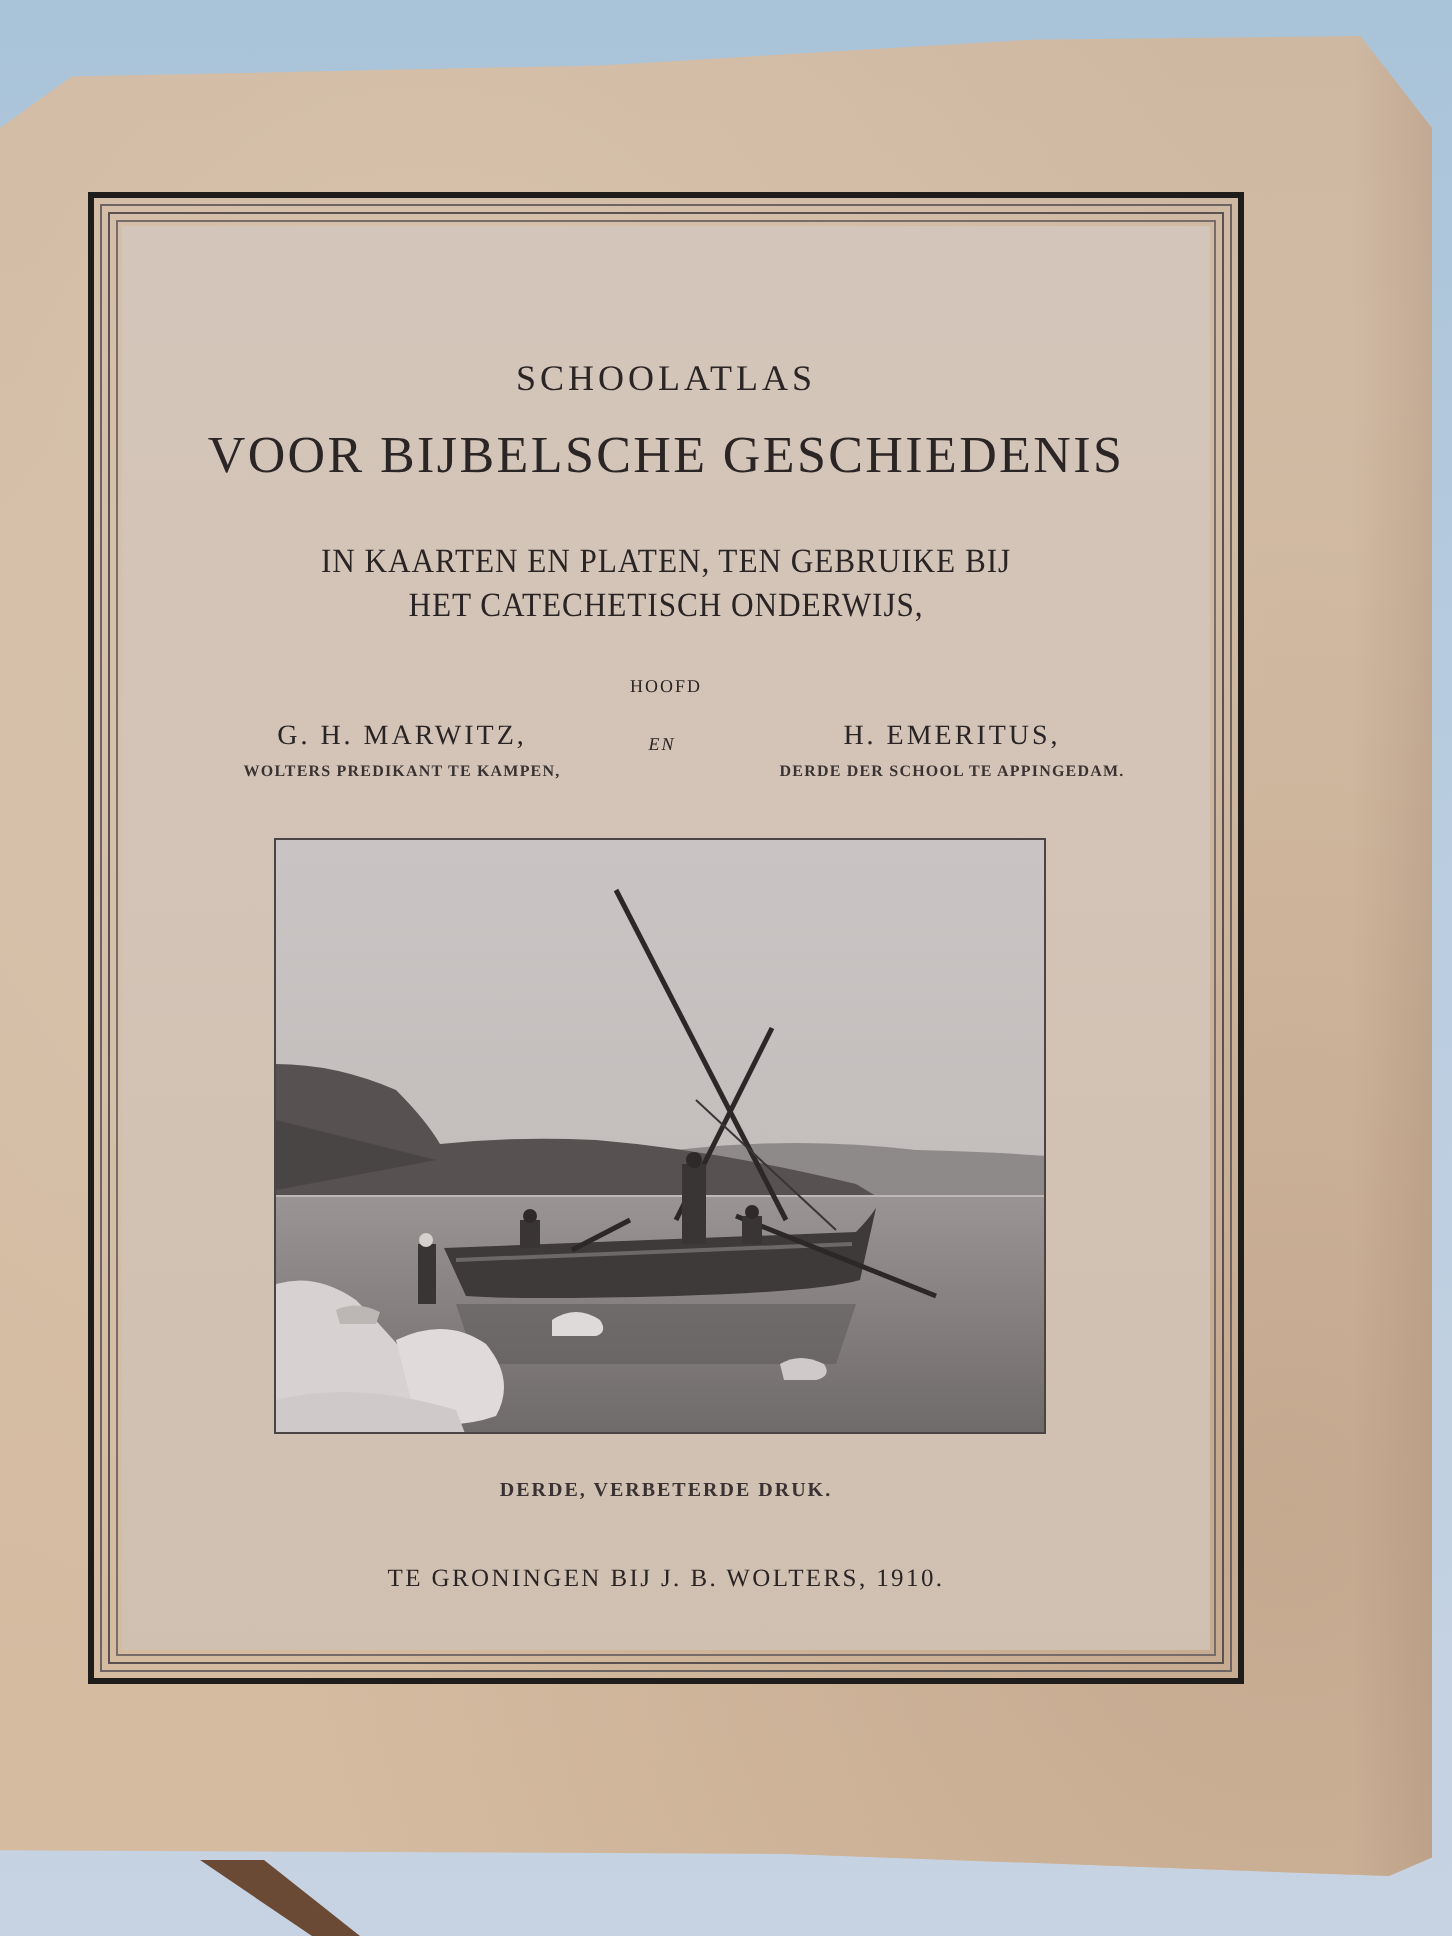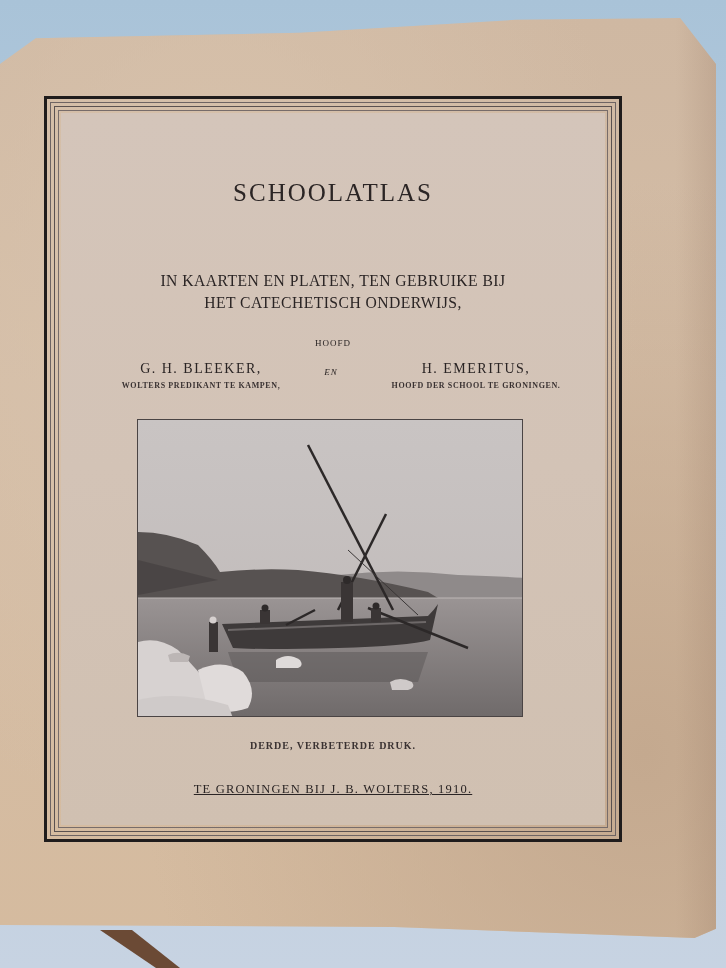--- a/index.html
+++ b/index.html
@@ -54,21 +54,21 @@
       background: #d6c4b5;
       background: linear-gradient(180deg, #d4c5ba 0%, #d3c3b6 50%, #d0c0b1 100%);
     }
     .content {
       position: absolute; left: 0; top: 0; width: 100%; height: 100%;
       color: #2a2424;
       text-align: center;
     }
     .title1 {
       position: absolute; left: 0; right: 0; top: 66px;
-      font-size: 25px; letter-spacing: 2px; color: #2b2525;
+      font-size: 18px; letter-spacing: 2px; color: #2b2525;
     }
     .title2 {
       position: absolute; left: 0; right: 0; top: 100px;
       font-size: 26px; letter-spacing: 1.2px; color: #2b2525;
     }
     .sub1 {
       position: absolute; left: 0; right: 0; top: 158px;
       font-size: 17px; letter-spacing: 0.5px; transform: scaleX(0.92);
     }
     .sub2 {
@@ -96,48 +96,49 @@
       border: 1px solid #4a4444;
       overflow: hidden;
       background: #c8c2c0;
     }
     .edition {
       position: absolute; left: 0; right: 0; top: 627px;
       font-size: 10px; letter-spacing: 1px; font-weight: bold; color: #3a3232;
     }
     .imprint {
       position: absolute; left: 0; right: 0; top: 669px;
-      font-size: 12.5px; letter-spacing: 1.2px; text-decoration: underline;
+      font-size: 12.5px; letter-spacing: 1.2px;
     }
   </style>
 </head>
 <body>
 
 <div class="page"></div>
 <div class="shadow-under"></div>
 
 <div class="frame">
   <div class="f2"></div>
   <div class="f3"></div>
   <div class="f4"></div>
   <div class="inner">
     <div class="content">
       <div class="title1">SCHOOLATLAS</div>
+      <div class="title2">VOOR BIJBELSCHE GESCHIEDENIS</div>
       <div class="sub1">IN KAARTEN EN PLATEN, TEN GEBRUIKE BIJ</div>
       <div class="sub2">HET CATECHETISCH ONDERWIJS,</div>
       <div class="door">HOOFD</div>
 
       <div class="author-left">
-        <div class="author-name">G. H. BLEEKER,</div>
+        <div class="author-name">G. H. MARWITZ,</div>
         <div class="author-role">WOLTERS PREDIKANT TE KAMPEN,</div>
       </div>
       <div class="en">EN</div>
       <div class="author-right">
         <div class="author-name">H. EMERITUS,</div>
-        <div class="author-role">HOOFD DER SCHOOL TE GRONINGEN.</div>
+        <div class="author-role">DERDE DER SCHOOL TE APPINGEDAM.</div>
       </div>
 
       <div class="photo">
         <svg width="386" height="298" viewBox="0 0 386 298" xmlns="http://www.w3.org/2000/svg">
           <defs>
             <linearGradient id="sky" x1="0" y1="0" x2="0" y2="1">
               <stop offset="0" stop-color="#c9c4c3"></stop>
               <stop offset="1" stop-color="#bfb9b8"></stop>
             </linearGradient>
             <linearGradient id="water" x1="0" y1="0" x2="0" y2="1">

